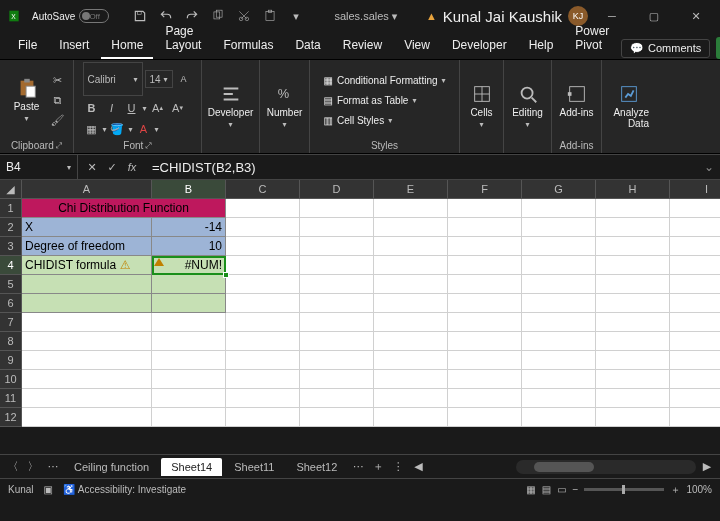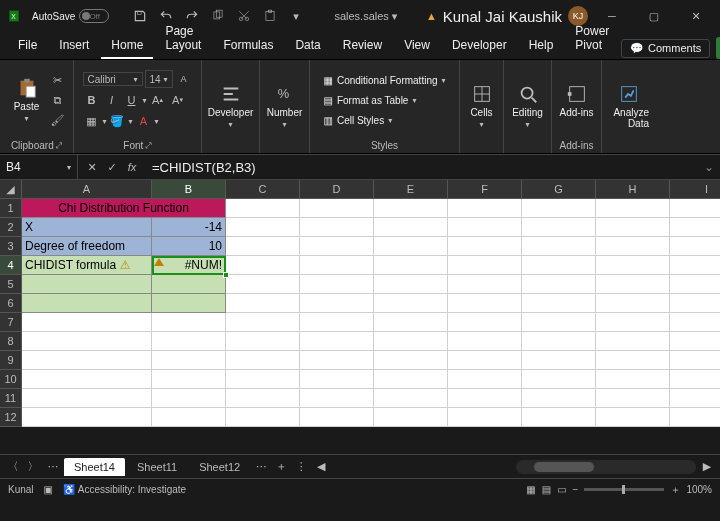--- a/index.html
+++ b/index.html
@@ -41,21 +41,21 @@
   
   .ribbon{height:94px;background:var(--bg2);display:flex;border-bottom:1px solid #000}
   .rgroup{display:flex;flex-direction:column;border-right:1px solid var(--border);padding:2px 4px 0;align-items:center}
   .rgroup .label{font-size:10px;color:var(--text2);padding:2px 0;display:flex;align-items:center;gap:2px}
   .rgroup .body{flex:1;display:flex;align-items:stretch;gap:2px}
   .bigbtn{width:40px;display:flex;flex-direction:column;align-items:center;justify-content:center;gap:2px;font-size:10px;color:var(--text)}
   .bigbtn svg{width:22px;height:22px}
   .col{display:flex;flex-direction:column;gap:2px;justify-content:center}
   .row{display:flex;gap:2px;align-items:center}
   .smbtn{min-width:18px;height:18px;display:flex;align-items:center;justify-content:center;color:var(--text2);font-size:11px}
-  .fontname{width:60px;height:14px;border:1px solid var(--border);font-size:10px;padding:0 4px;display:flex;align-items:center;justify-content:space-between;color:var(--text2)}
+  .fontname{width:60px;height:34px;border:1px solid var(--border);font-size:10px;padding:0 4px;display:flex;align-items:center;justify-content:space-between;color:var(--text2)}
   .fontsize{width:28px;height:18px;border:1px solid var(--border);font-size:10px;padding:0 4px;display:flex;align-items:center;justify-content:space-between;color:var(--text2)}
   .longbtn{height:18px;display:flex;align-items:center;gap:4px;font-size:10px;color:var(--text);padding:0 4px}
   .caret{font-size:8px;color:var(--text2)}
 
   
   .fbar{height:26px;background:var(--bg);border-top:1px solid var(--border);border-bottom:1px solid var(--border);display:flex;align-items:center}
   .namebox{width:78px;height:100%;border-right:1px solid var(--border);display:flex;align-items:center;justify-content:space-between;padding:0 6px;font-size:12px}
   .fxbtns{display:flex;align-items:center;gap:0;padding:0 4px;color:var(--text2)}
   .fxbtns span{width:20px;text-align:center;font-size:11px}
   .formula{flex:1;padding:0 6px;font-size:13px;color:var(--text)}
@@ -511,20 +511,21 @@
   </div>
 
   <div class="selborder" style="left:152px;top:76px;width:74px;height:19px"></div>
   <div class="selhandle" style="left:223px;top:92px"></div>
 </div>
 
 <div class="sheettabs">
   <span class="nav">〈</span>
   <span class="nav">〉</span>
   <span class="nav">⋯</span>
+  <div class="stab">Ceiling function</div>
   <div class="stab active">Sheet14</div>
   <div class="stab">Sheet11</div>
   <div class="stab">Sheet12</div>
   <span class="nav">⋯</span>
   <span class="nav">＋</span>
   <span class="nav">⋮</span>
   <span class="nav">◀</span>
   <div class="hscroll"></div>
   <span class="nav">▶</span>
 </div>

